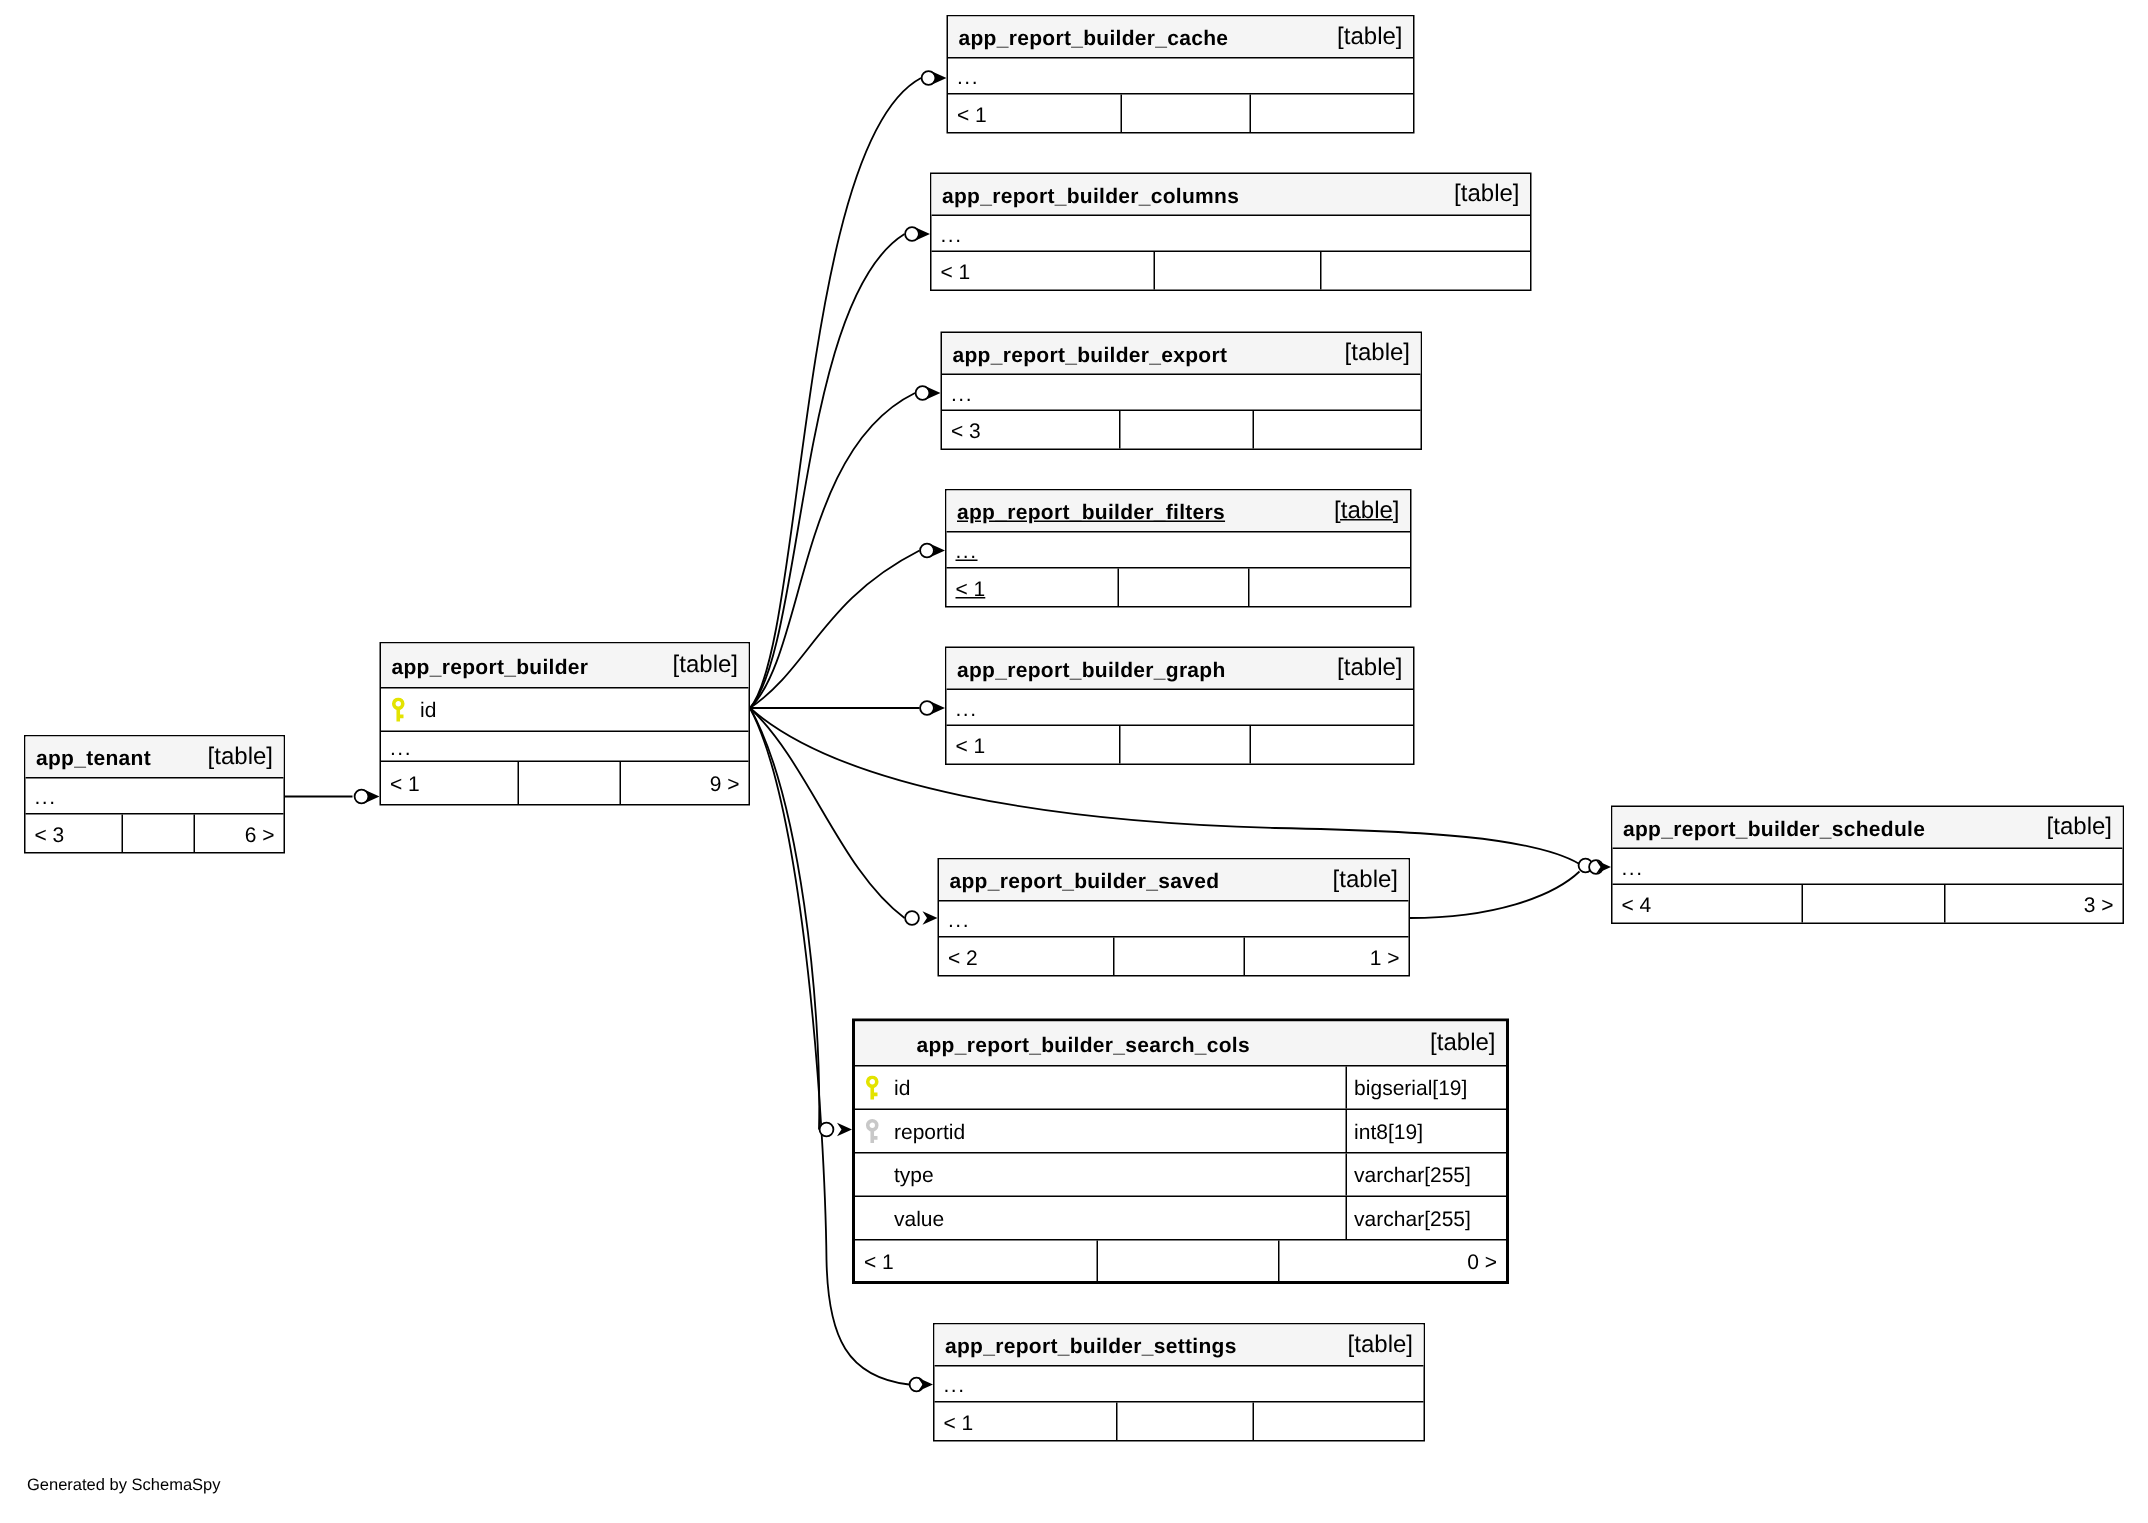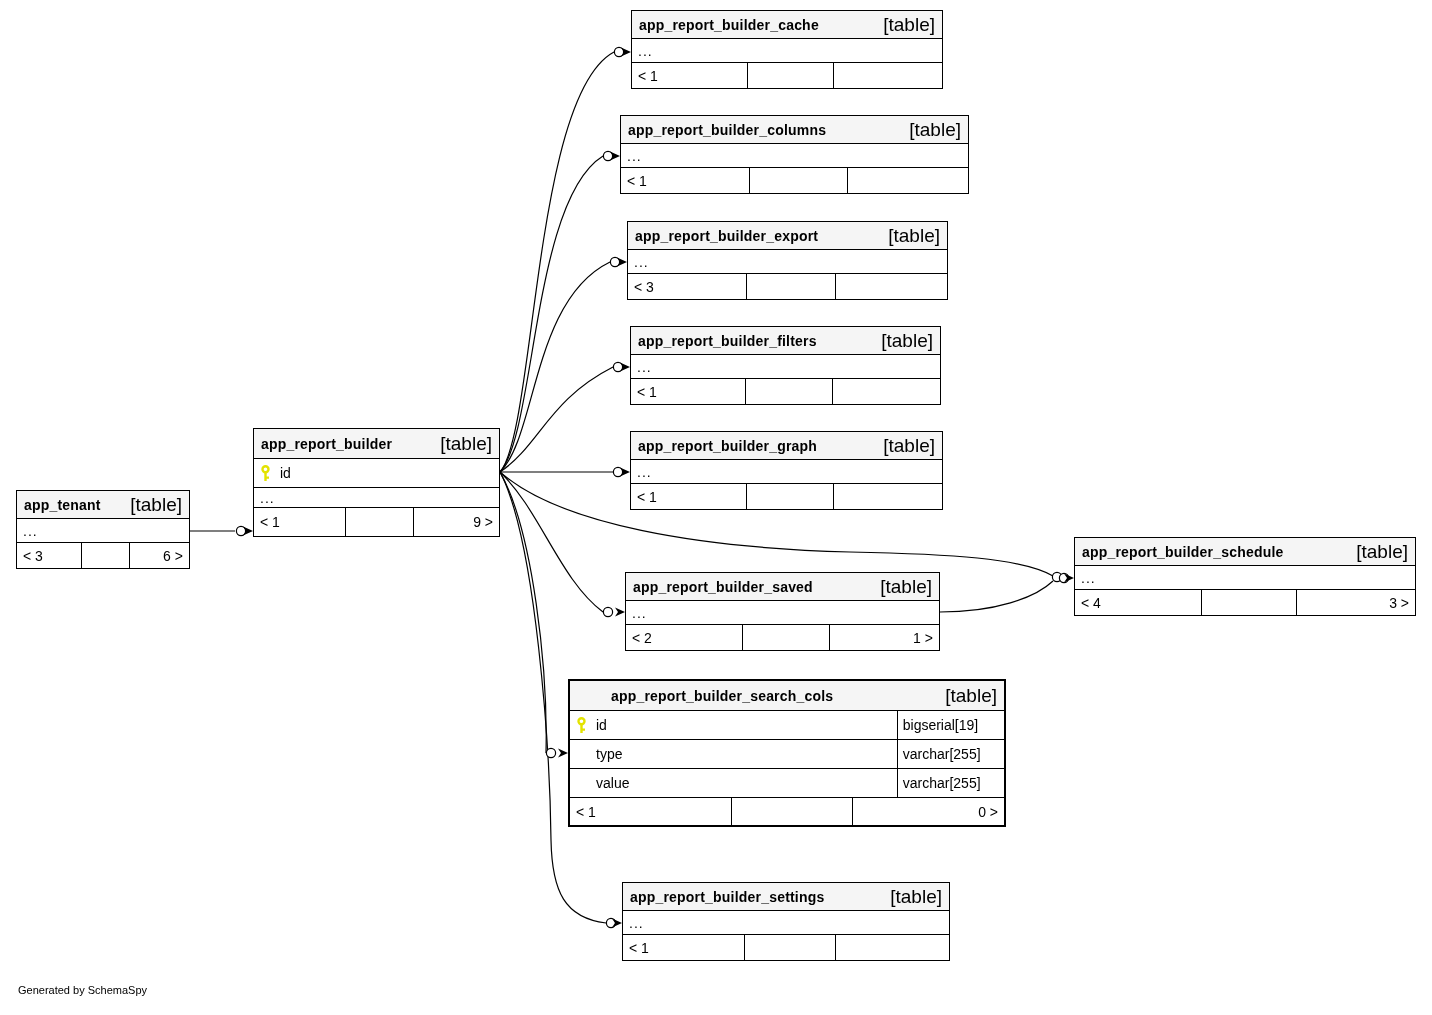--- a/index.html
+++ b/index.html
@@ -13,21 +13,21 @@
     position:absolute; background:#fff; border:1px solid #000;
     box-sizing:border-box; z-index:1; font-size:14px;
   }
   .tbl.focus { border-width:2.5px; }
   .tbl-header {
     display:flex; justify-content:space-between; align-items:center;
     background:#f5f5f5; border-bottom:1px solid #000;
     padding:0 7px; box-sizing:border-box; height:28px;
   }
   .tbl-header .tname { font-weight:bold; font-size:14px; letter-spacing:0.2px; }
-  .tbl-header .ttag { font-size:19px; padding-left:14px; }
+  .tbl-header .ttag { font-size:16px; padding-left:14px; }
   .col-row {
     display:flex; align-items:center; height:29px; box-sizing:border-box;
     border-bottom:1px solid #000; padding:0 6px;
   }
   .col-row .keyslot { width:20px; display:inline-flex; align-items:center; }
   .col-row .cname { flex:1; }
   .col-row .ctype {
     border-left:1px solid #000; align-self:stretch; display:flex; align-items:center;
     width:24%; padding-left:5px; box-sizing:border-box;
   }
@@ -135,21 +135,21 @@
       <span class="ttag">[table]</span>
     </div>
     <div class="ellipsis-row">...</div>
     <div class="degree-row">
       <span class="cell c1">&lt; 1</span>
       <span class="cell c2"></span>
       <span class="cell c3"></span>
     </div>
   </div>
 
-  <div class="tbl" style="left:620px; top:115px; width:349px;text-align:center;">
+  <div class="tbl" style="left:620px; top:115px; width:401px;text-align:center;">
     <div class="tbl-header">
       <span class="tname">app_report_builder_columns</span>
       <span class="ttag">[table]</span>
     </div>
     <div class="ellipsis-row">...</div>
     <div class="degree-row">
       <span class="cell c1">&lt; 1</span>
       <span class="cell c2"></span>
       <span class="cell c3"></span>
     </div>
@@ -161,21 +161,21 @@
       <span class="ttag">[table]</span>
     </div>
     <div class="ellipsis-row">...</div>
     <div class="degree-row">
       <span class="cell c1">&lt; 3</span>
       <span class="cell c2"></span>
       <span class="cell c3"></span>
     </div>
   </div>
 
-  <div class="tbl" style="left:630px; top:326px; width:311px;">
+  <div class="tbl" style="left:630px; top:326px; width:311px;text-decoration:underline;">
     <div class="tbl-header">
       <span class="tname">app_report_builder_filters</span>
       <span class="ttag">[table]</span>
     </div>
     <div class="ellipsis-row">...</div>
     <div class="degree-row">
       <span class="cell c1">&lt; 1</span>
       <span class="cell c2"></span>
       <span class="cell c3"></span>
     </div>
@@ -229,20 +229,30 @@
       <span class="keyslot">
         <svg class="keyicon" width="12" height="17" viewBox="0 0 12 17">
           <circle cx="5.5" cy="4.2" r="3" fill="none" stroke="#e3e300" stroke-width="2.4"></circle>
           <path d="M5.5 7.2 V16 M5.5 12.6 H9" fill="none" stroke="#e3e300" stroke-width="2.4"></path>
         </svg>
       </span>
       <span class="cname">id</span>
       <span class="ctype">bigserial[19]</span>
     </div>
     <div class="col-row">
+      <span class="keyslot">
+        <svg class="keyicon" width="12" height="17" viewBox="0 0 12 17">
+          <circle cx="5.5" cy="4.2" r="3" fill="none" stroke="#c8c8c8" stroke-width="2.4"></circle>
+          <path d="M5.5 7.2 V16 M5.5 12.6 H9" fill="none" stroke="#c8c8c8" stroke-width="2.4"></path>
+        </svg>
+      </span>
+      <span class="cname">reportid</span>
+      <span class="ctype">int8[19]</span>
+    </div>
+    <div class="col-row">
       <span class="keyslot"></span>
       <span class="cname">type</span>
       <span class="ctype">varchar[255]</span>
     </div>
     <div class="col-row">
       <span class="keyslot"></span>
       <span class="cname">value</span>
       <span class="ctype">varchar[255]</span>
     </div>
     <div class="degree-row" style="height:27px;">

